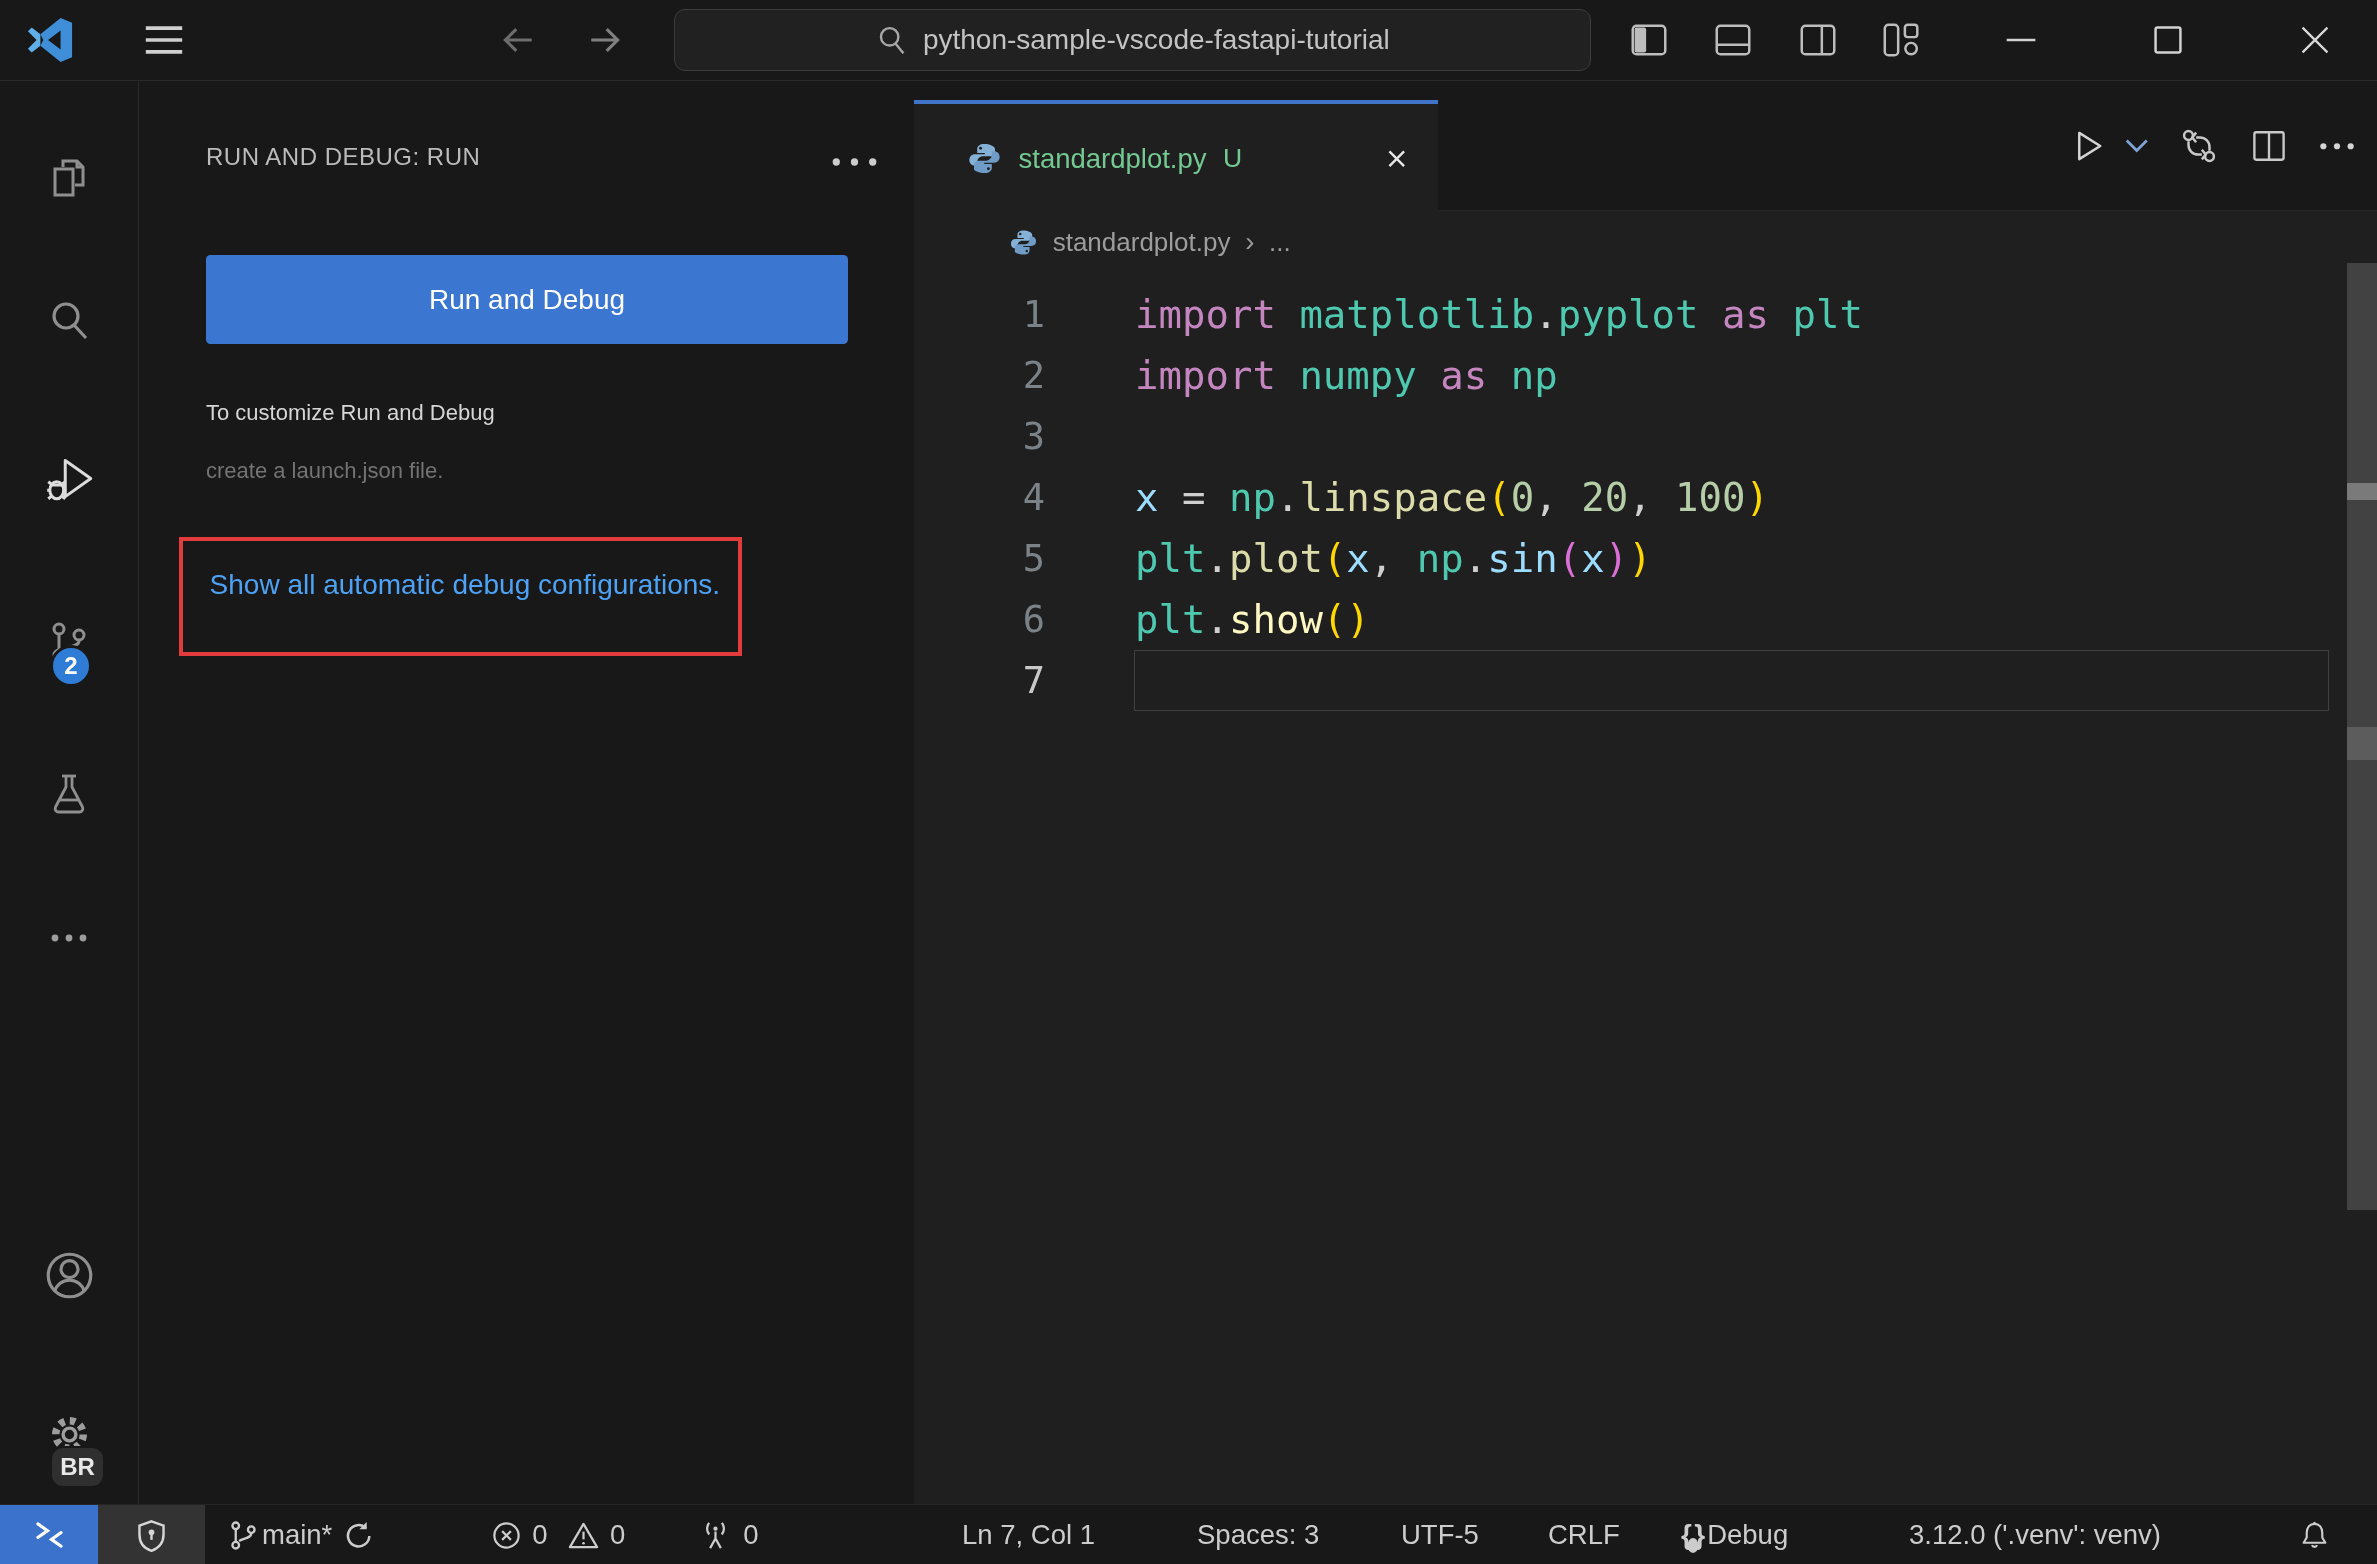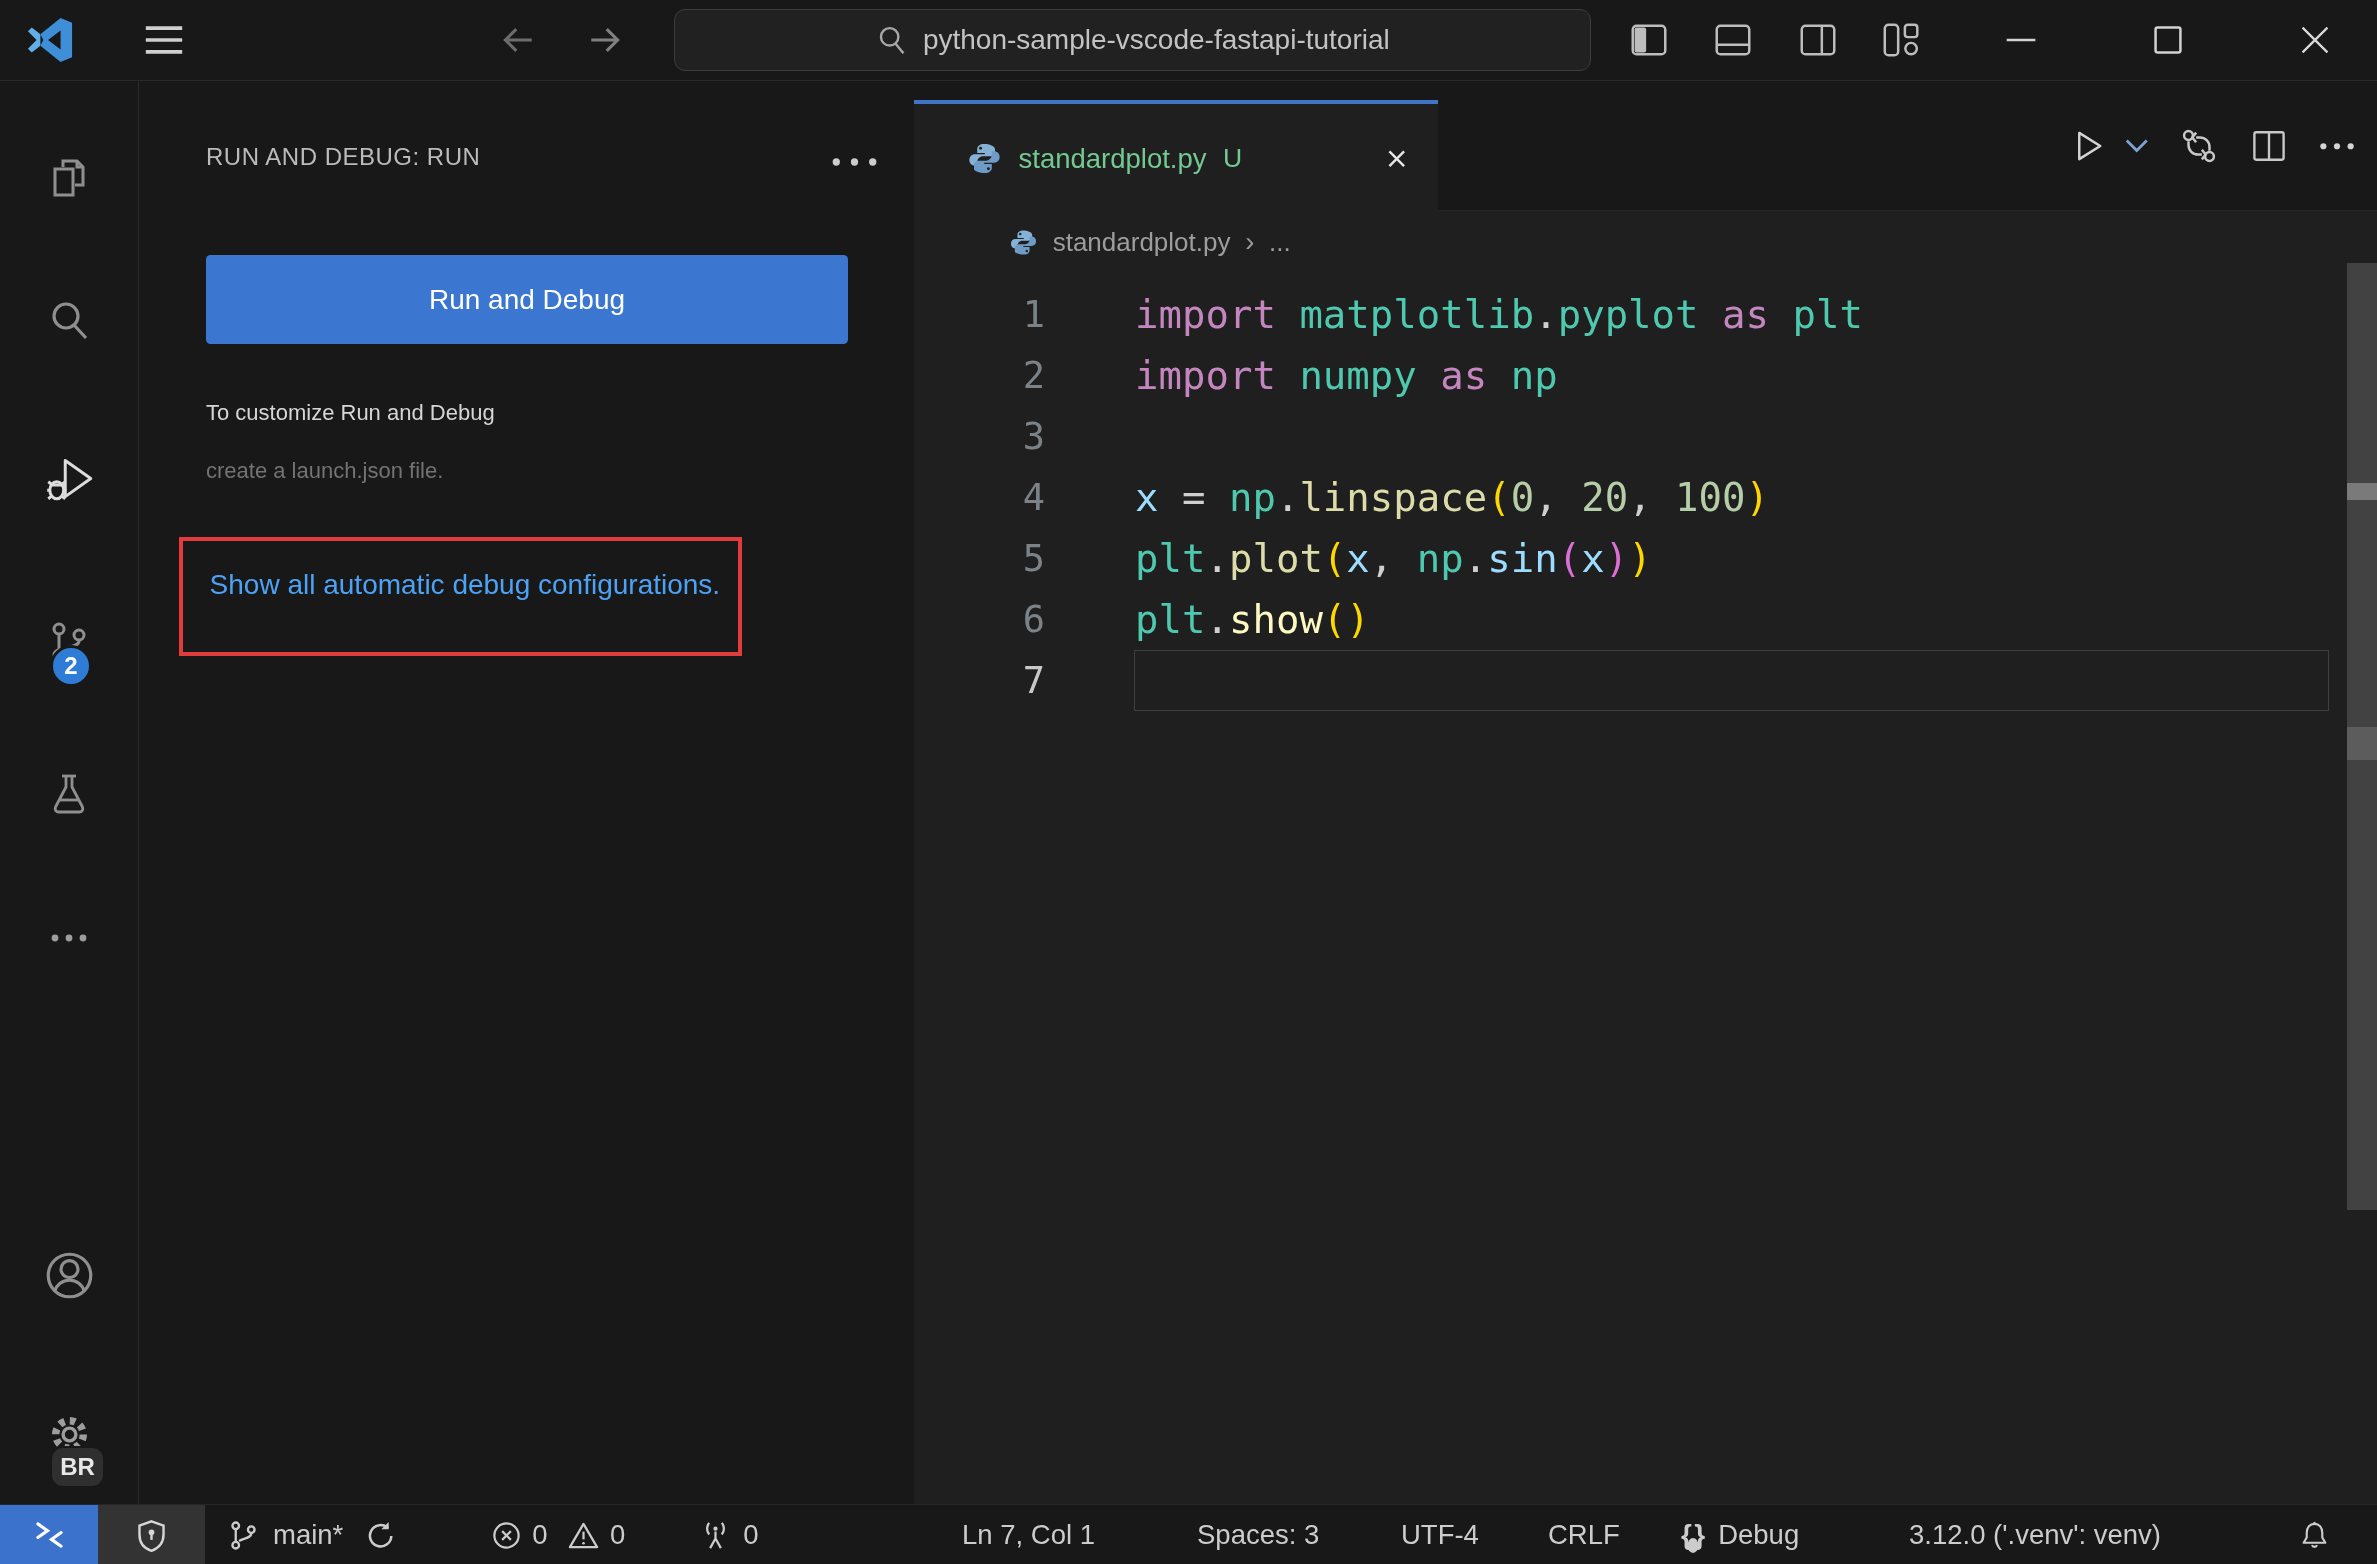--- a/index.html
+++ b/index.html
@@ -67,21 +67,21 @@
                   border:1.8px solid transparent; }
   .code-line.current .line-content { border-color:#3f3f3f; }
   .code-line.current .line-number { color:#c8c8c8; }
 
   #scrollbar { position:absolute; right:0; top:182px; width:30px; height:947px; background:#424242; }
   .ruler-mark { position:absolute; left:0; width:30px; }
 
   
   #statusbar { position:absolute; left:0; top:1504px; width:2377px; height:61px; background:#181818;
                border-top:0.9px solid #262626; font-size:27.5px; color:#cccccc; }
-  .sb-item { position:absolute; top:0; height:60px; display:flex; align-items:center; gap:13px; }
+  .sb-item { position:absolute; top:0; height:60px; display:flex; align-items:center; gap:2px; }
   #sb-remote { left:0; width:98px; background:#3b72cc; justify-content:center; }
   #sb-trust  { left:98px; width:107px; background:#333333; justify-content:center; }
   #sb-branch { left:227px; }
   #sb-problems { left:490px; gap:9.2px; }
   #sb-ports { left:697px; gap:9.2px; }
   #sb-lncol { left:962px; } #sb-indent { left:1197px; } #sb-enc { left:1401px; }
   #sb-eol { left:1548px; } #sb-lang { left:1681px; } #sb-interp { left:1909px; } #sb-bell { left:2298px; }
   #braces-icon { position:relative; font-size:28px; font-weight:bold; }
   #braces-icon .dot { position:absolute; left:50%; bottom:-1.8px; transform:translateX(-50%);
                       width:11px; height:14.7px; border-radius:50%; background:#cccccc; }
@@ -377,21 +377,21 @@
   <div class="sb-item" id="sb-ports">
     <svg width="37" height="35" viewBox="0 0 36 36" fill="none" stroke="#cccccc" stroke-width="2.3">
       <circle cx="18" cy="11" r="2.2" fill="#cccccc" stroke="none"></circle>
       <path d="M11.5 5 a9.5 9.5 0 0 0 0 12 M24.5 5 a9.5 9.5 0 0 1 0 12"></path>
       <path d="M18 14 v7 M18 21 l-5.5 10 M18 21 l5.5 10"></path>
     </svg>
     <span>0</span>
   </div>
   <div class="sb-item" id="sb-lncol">Ln 7, Col 1</div>
   <div class="sb-item" id="sb-indent">Spaces: 3</div>
-  <div class="sb-item" id="sb-enc">UTF-4</div>
+  <div class="sb-item" id="sb-enc">UTF-5</div>
   <div class="sb-item" id="sb-eol">CRLF</div>
   <div class="sb-item" id="sb-lang">
     <span id="braces-icon">{ }<span class="dot"></span></span>
     <span>Debug</span>
   </div>
   <div class="sb-item" id="sb-interp">3.12.0 ('.venv': venv)</div>
   <div class="sb-item" id="sb-bell">
     <svg width="33" height="33" viewBox="0 0 34 34" fill="none" stroke="#cccccc" stroke-width="2.2" stroke-linejoin="round">
       <path d="M17 5 c-5 0-8 4-8 9 v5 l-3.2 5.5 h22.4 L25 19 v-5 c0-5-3-9-8-9 z"></path>
       <path d="M14.4 27 a2.8 2.8 0 0 0 5.2 0"></path>

